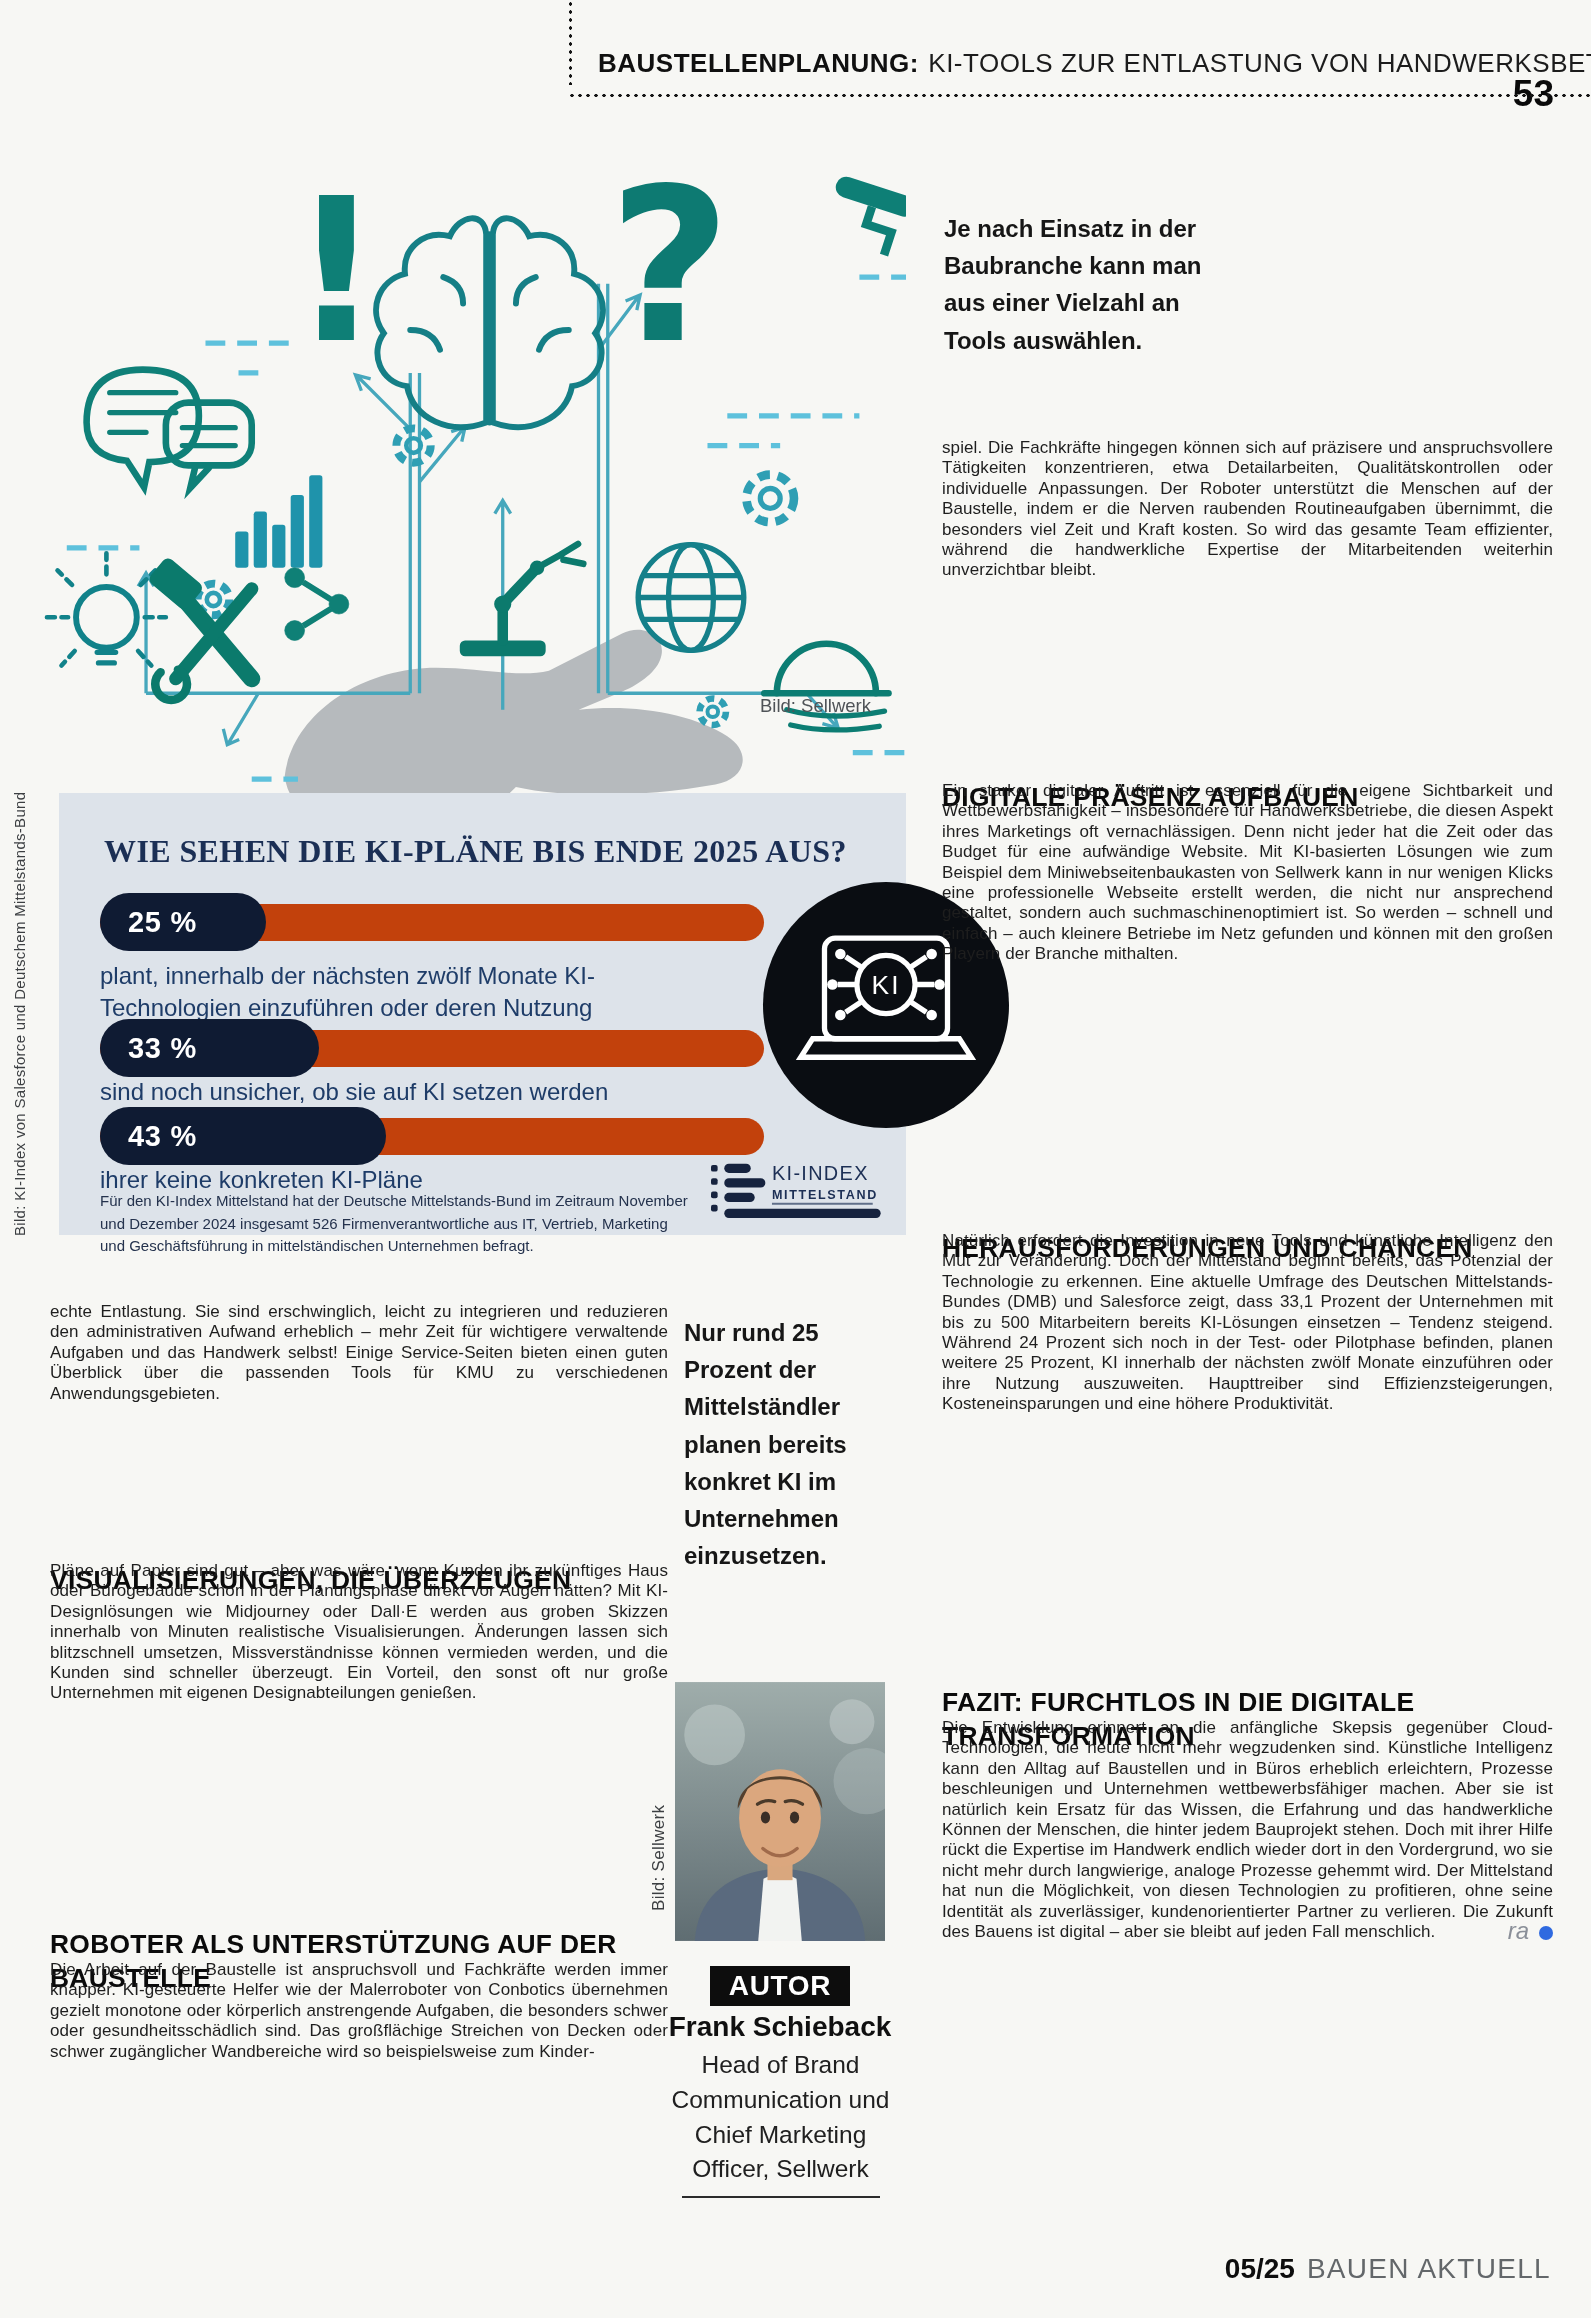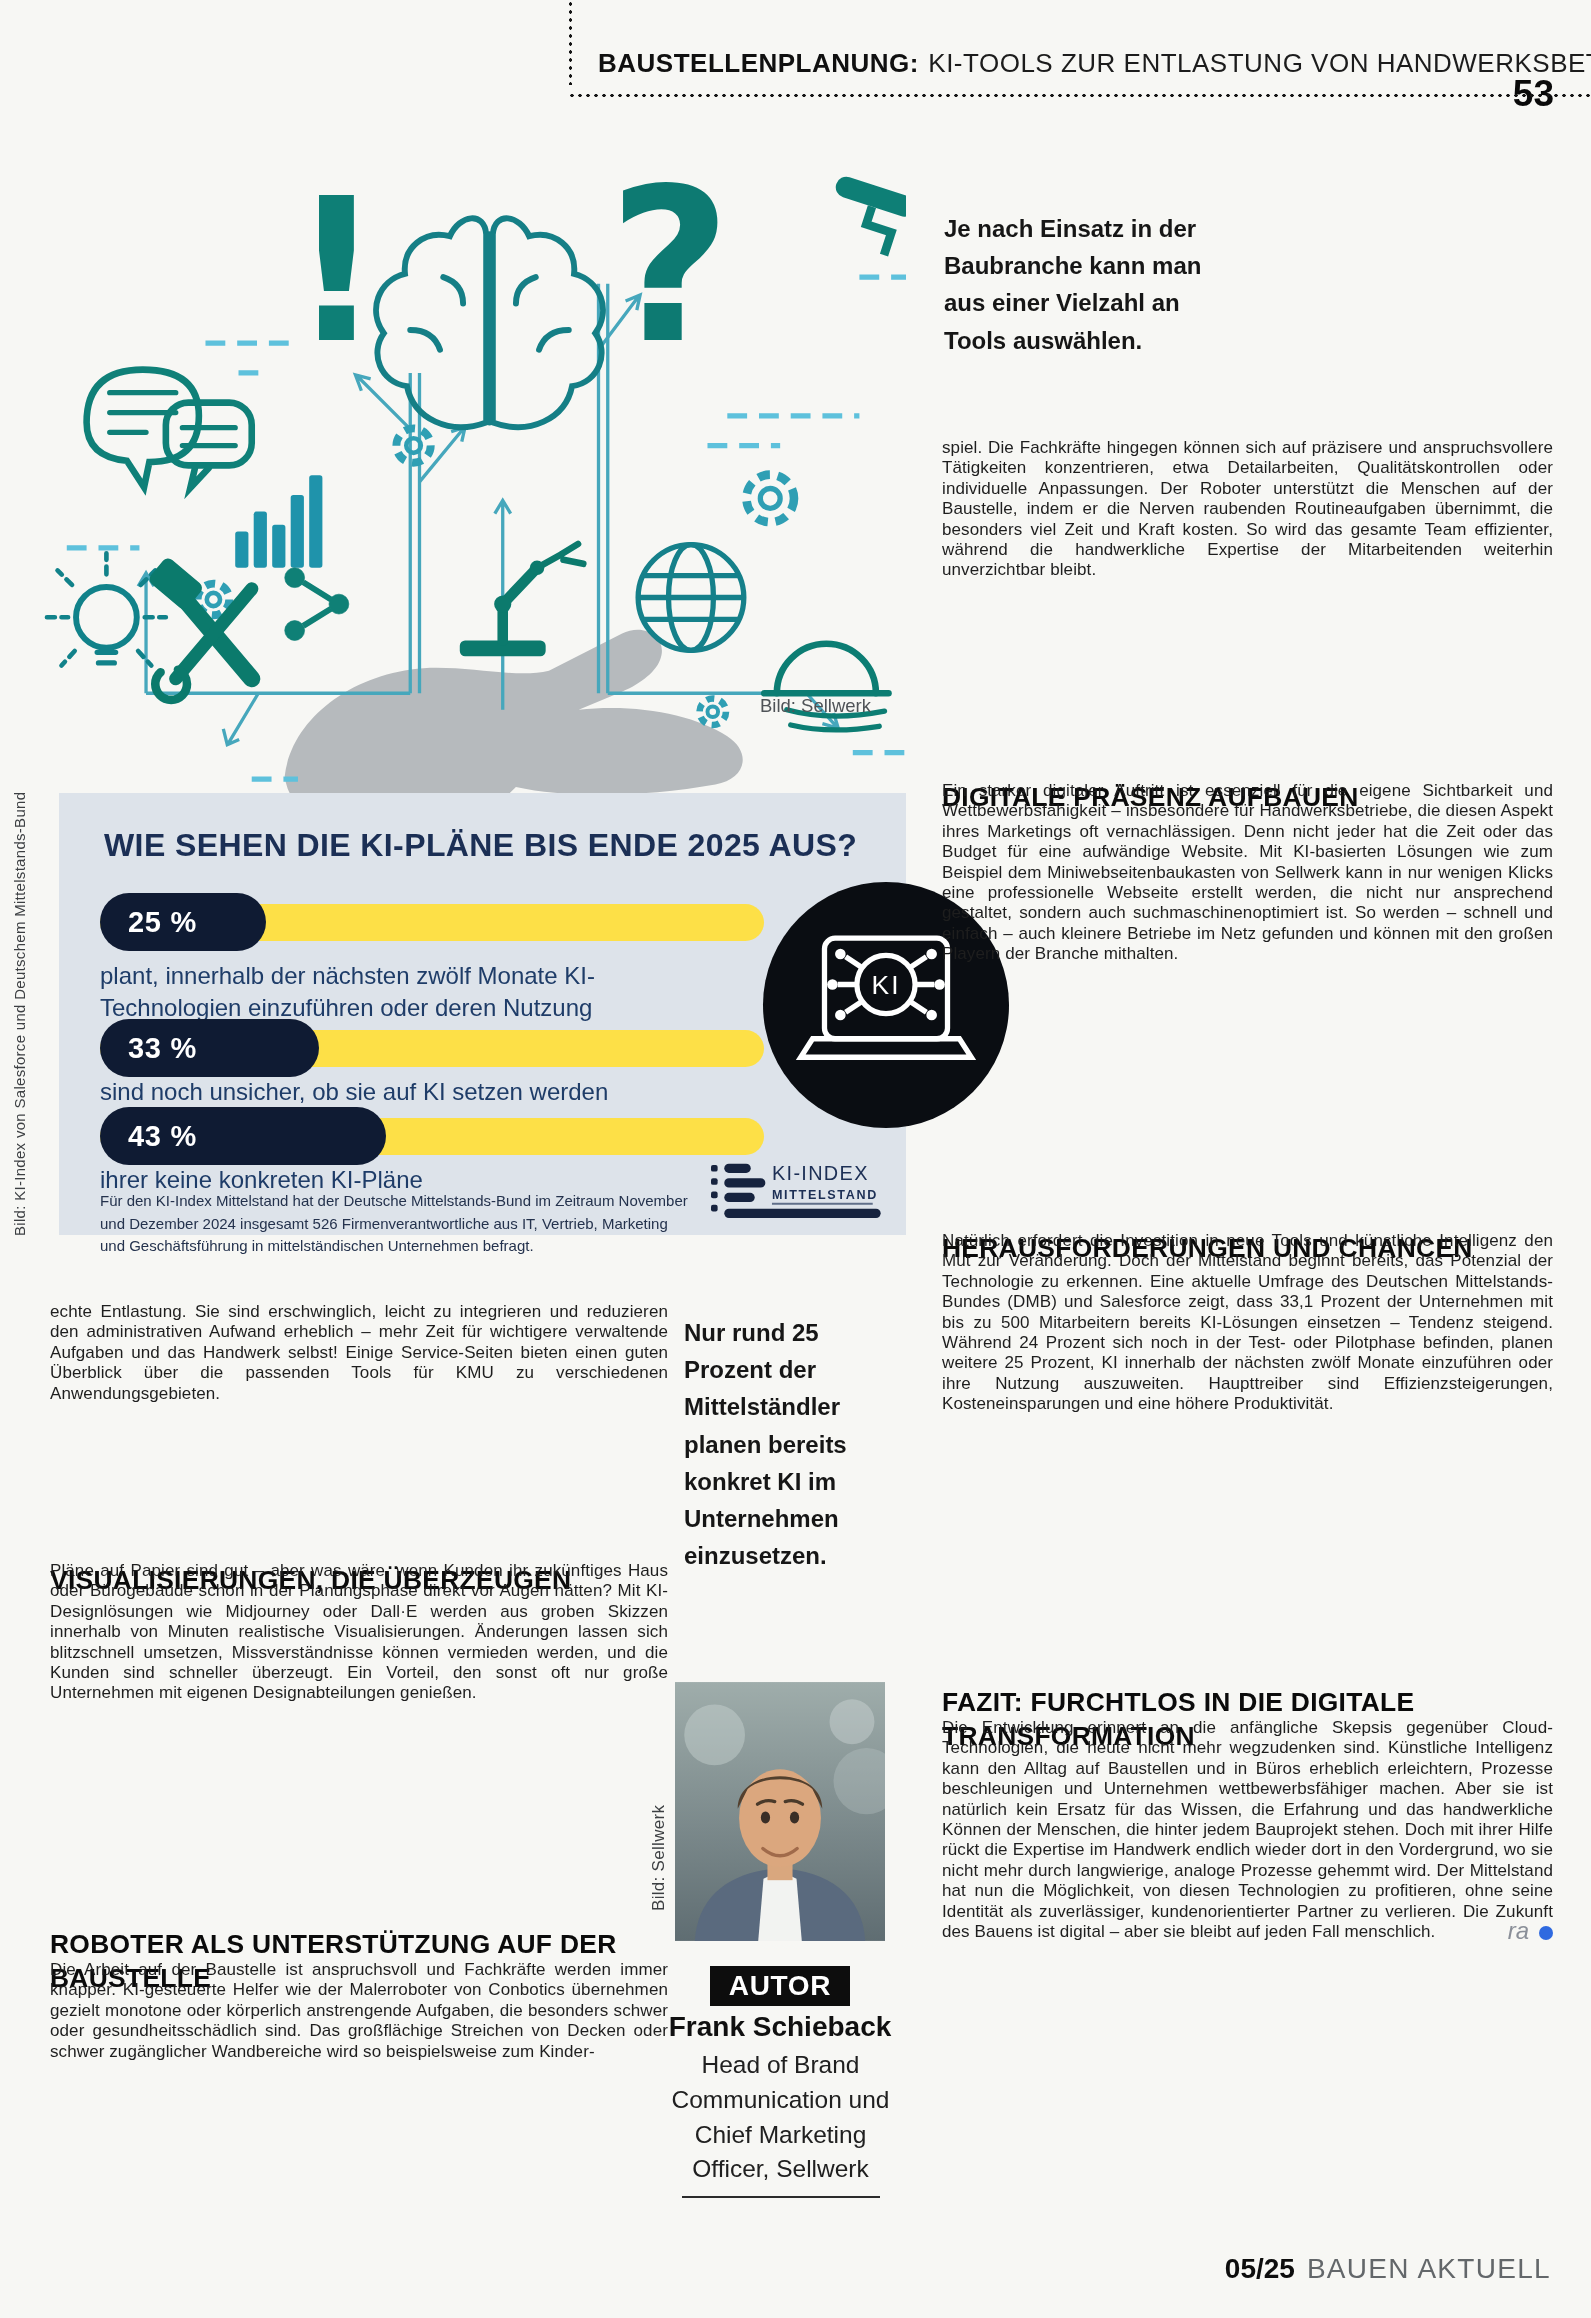--- a/index.html
+++ b/index.html
@@ -17,21 +17,21 @@
          background-size:5.3px 8px;background-repeat:repeat-y;}
   
   .body-text{font-size:17px;line-height:1.2;text-align:justify;letter-spacing:0.1px;color:#1e1e1e;}
   .col-heading{font-size:26.4px;font-weight:bold;letter-spacing:0.3px;line-height:1.3;color:#0b0b0b;margin-top:45px;}
   .bold-callout{font-size:24px;font-weight:bold;line-height:1.55;color:#161616;}
   .credit{font-size:18.5px;color:#4f5357;}
   .vcredit{writing-mode:vertical-rl;transform:rotate(180deg);font-size:15px;color:#3c3f42;letter-spacing:0.3px;}
   
   .chart-box{background:#dde3ea;}
   .chart-title{font-size:32px;font-weight:600;color:#1b2f55;letter-spacing:0.4px;white-space:nowrap;}
-  .bar-track{position:absolute;width:664px;height:37px;border-radius:18.5px;background:#fde047;}
+  .bar-track{position:absolute;width:664px;height:37px;border-radius:18.5px;background:#c2410c;}
   .bar-fill{position:absolute;left:0;top:-10.6px;height:58px;border-radius:29px;background:#0f1b33;
             display:flex;align-items:center;padding-left:28px;box-sizing:border-box;}
   .bar-label{font-size:29px;font-weight:bold;color:#ffffff;letter-spacing:0.7px;white-space:nowrap;}
   .bar-desc{position:absolute;width:595px;font-size:24px;line-height:1.35;color:#1e3c68;}
   .fine-print{font-size:15px;line-height:1.5;color:#24324d;width:595px;}
   
   .badge{display:inline-block;background:#0d0d0d;color:#fff;font-size:28px;font-weight:bold;
          padding:4px 18.5px;letter-spacing:0.7px;}
   .author-name{font-size:28px;font-weight:bold;color:#101010;}
   .author-role{font-size:24.5px;line-height:1.42;color:#202020;}
@@ -161,21 +161,21 @@
       <circle cx="198" cy="866" r="24" stroke-width="13" fill="none" stroke-dasharray="95 28"></circle>
     </g>
   </svg>
   <div class="abs credit" style="left:673px;top:695px;width:198px;text-align:right;">Bild: Sellwerk</div>
 
   <div class="abs bold-callout" style="left:944px;top:210px;width:258px;text-align:left;">Je nach Einsatz in der Baubranche kann man aus einer Vielzahl an Tools auswählen.</div>
 
   <div class="abs vcredit" style="left:10.6px;top:773px;height:463px;">Bild: KI-Index von Salesforce und Deutschem Mittelstands-Bund</div>
 
   <div class="abs chart-box" style="left:59px;top:793px;width:847px;height:442px;">
-    <div class="abs chart-title" style="left:45px;top:34px;">WIE SEHEN DIE KI-PLÄNE BIS ENDE 2025 AUS?</div>
+    <div class="abs chart-title" style="left:45px;top:40px;font-family:Liberation Serif, serif;">WIE SEHEN DIE KI-PLÄNE BIS ENDE 2025 AUS?</div>
 
     <div class="bar-track abs" style="left:41px;top:111px;">
       <div class="bar-fill" style="width: 25%;">
         <span class="bar-label">25 %</span>
       </div>
     </div>
     <div class="bar-desc abs" style="left:41px;top:167px;">plant, innerhalb der nächsten zwölf Monate KI-Technologien einzuführen oder deren Nutzung auszubauen</div>
 
     <div class="bar-track abs" style="left:41px;top:237px;text-align:center;">
       <div class="bar-fill" style="width: 33%;">

